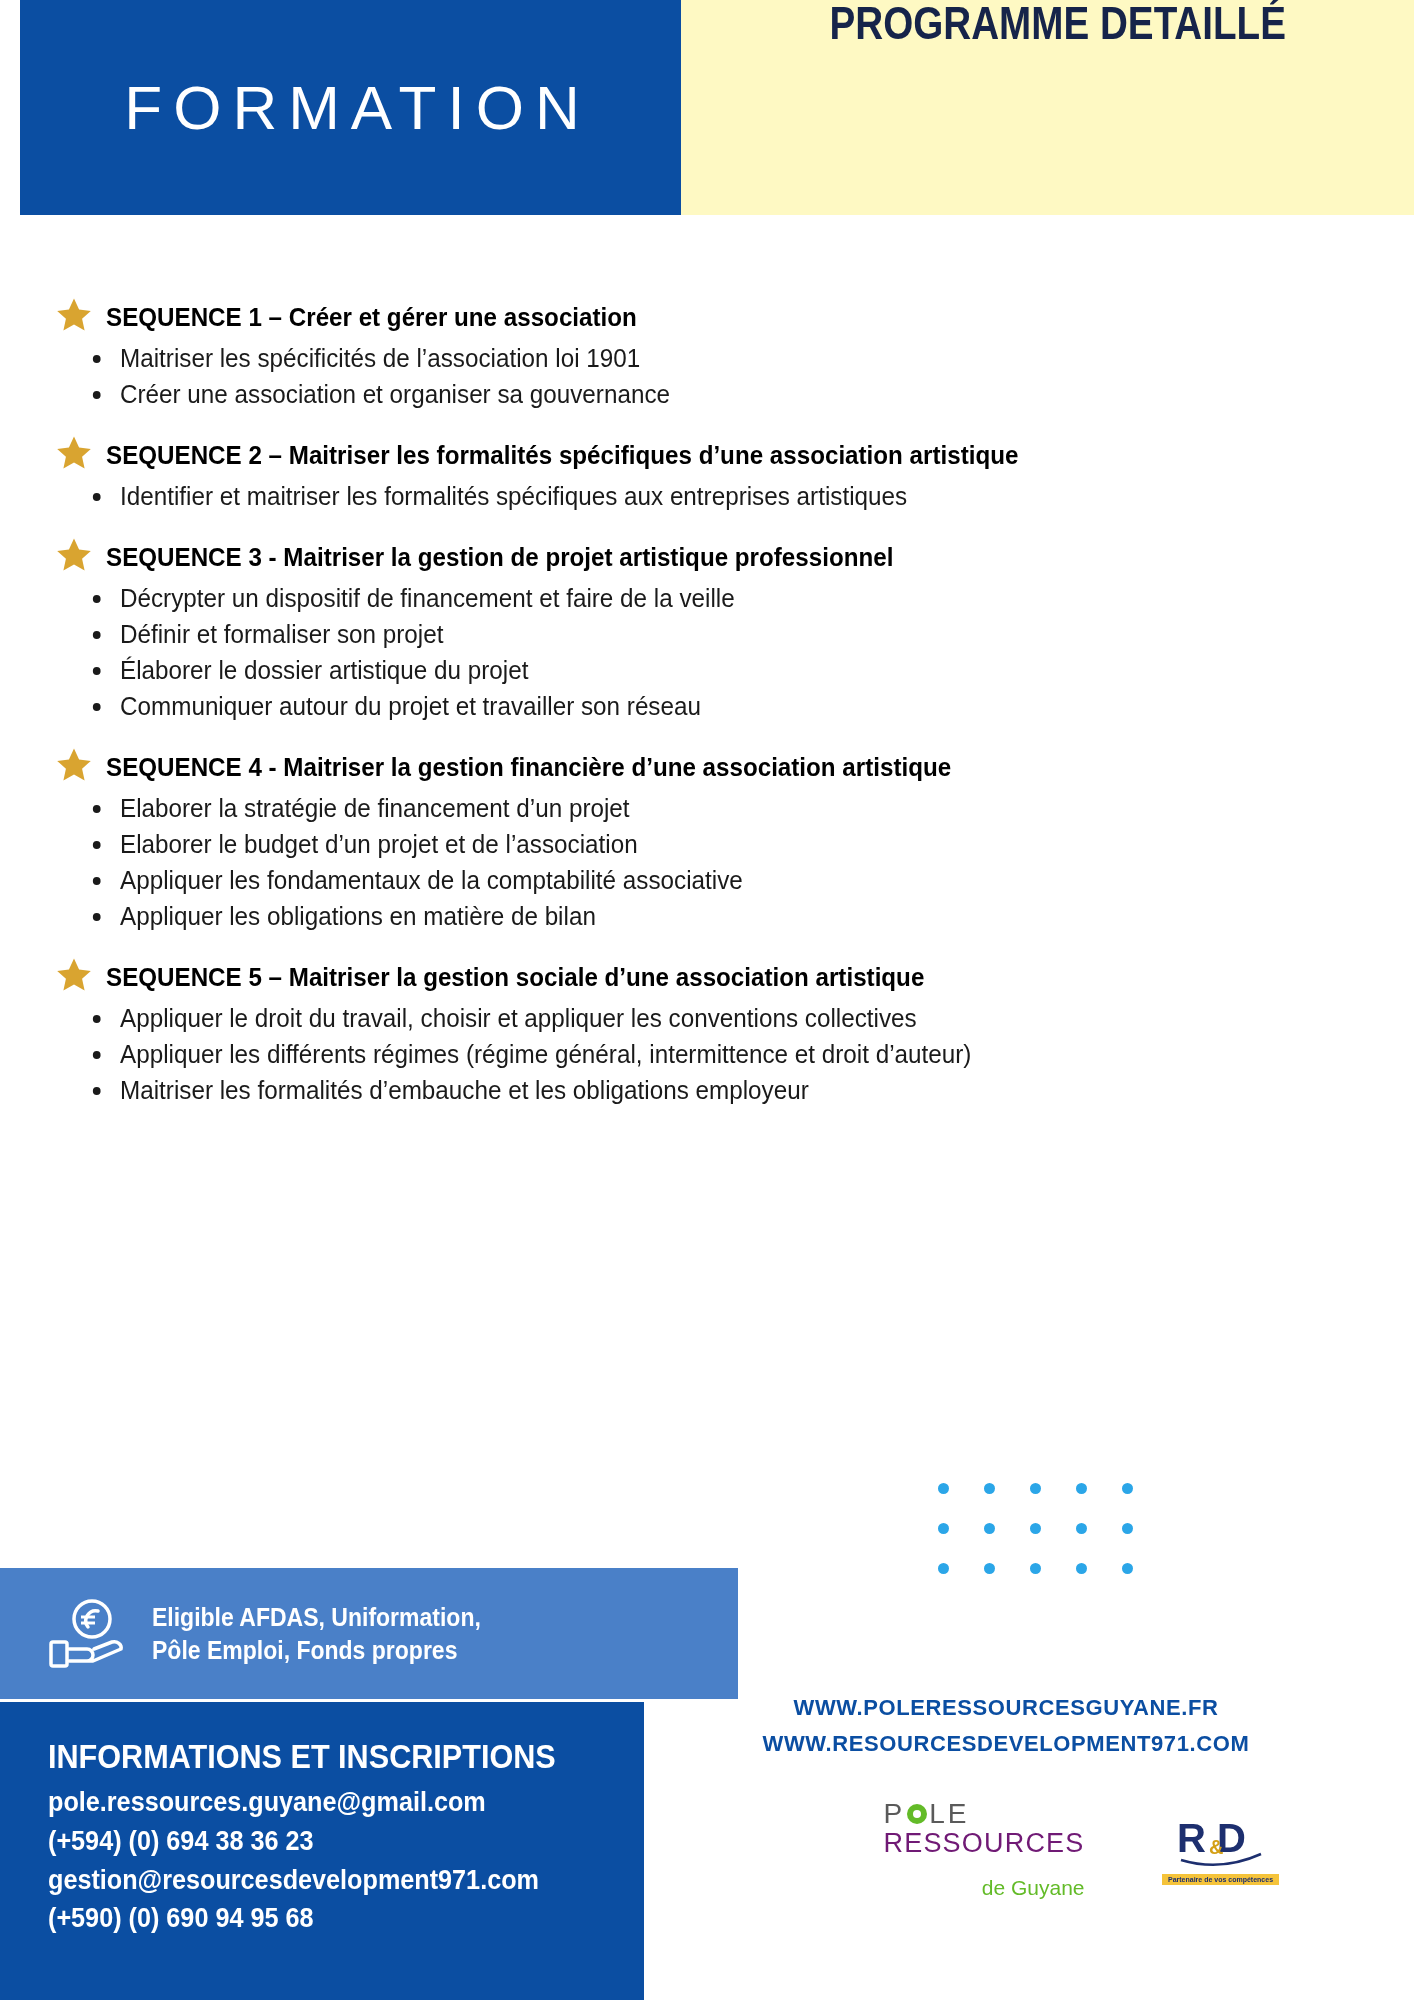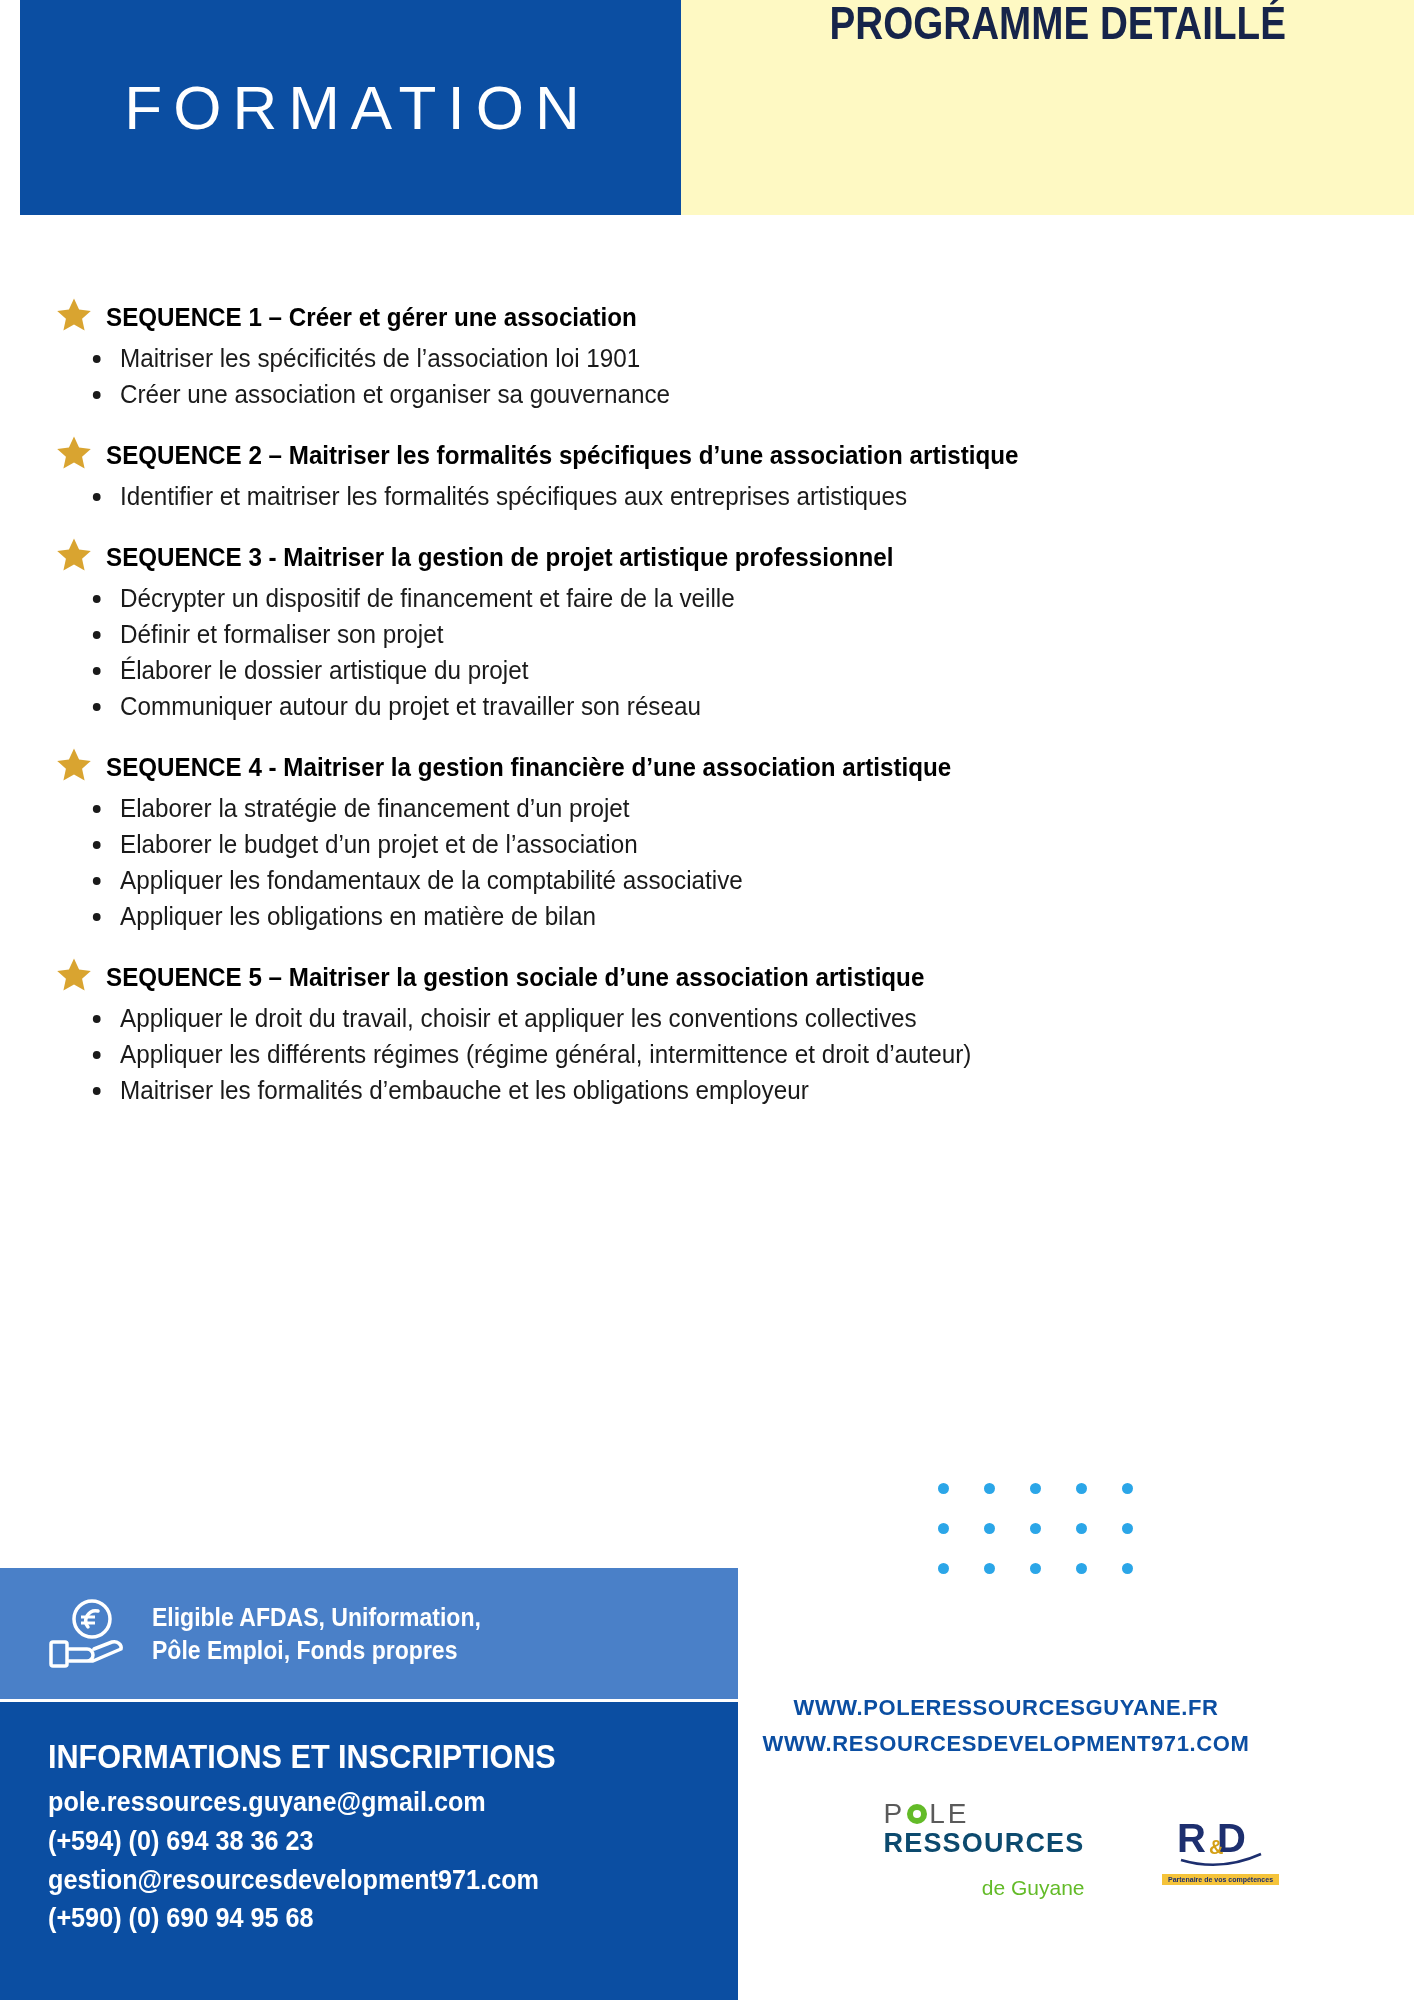--- a/index.html
+++ b/index.html
@@ -156,21 +156,21 @@
     transform: scaleX(0.92);
     transform-origin: left center;
     white-space: nowrap;
   }
   .euro-hand-icon { width: 82px; height: 74px; flex: 0 0 82px; }
 
   .info-box {
     position: absolute;
     left: 0;
     top: 1702px;
-    width: 738px;
+    width: 644px;
     height: 298px;
     background: #0b4ea2;
     box-sizing: border-box;
     padding: 34px 0 0 48px;
   }
   .info-title {
     color: #ffffff;
     font-size: 34px;
     font-weight: bold;
     line-height: 1.22;
@@ -238,22 +238,22 @@
   .lp-eye::after {
     content: "";
     position: absolute;
     left: 6px; top: 6px;
     width: 8px; height: 8px;
     border-radius: 50%;
     background: #ffffff;
   }
   .logo-pole .lp-2 {
     font-size: 27px;
-    color: #0c4a6e;
-    font-weight: bold;
+    color: #701a75;
+    font-weight: normal;
     letter-spacing: 1.2px;
     margin-top: 2px;
   }
   .logo-pole .lp-3 {
     font-size: 21px;
     color: #63bb28;
     text-align: right;
     margin-top: 20px;
   }
   

